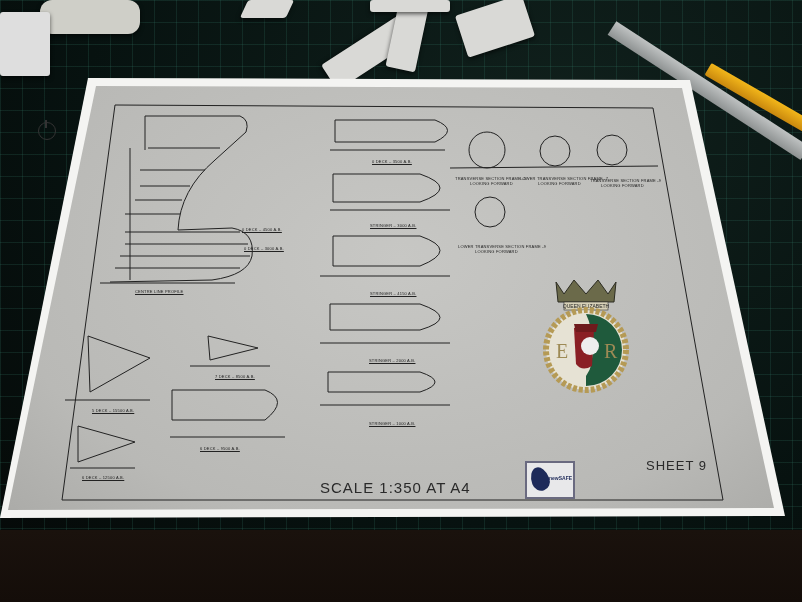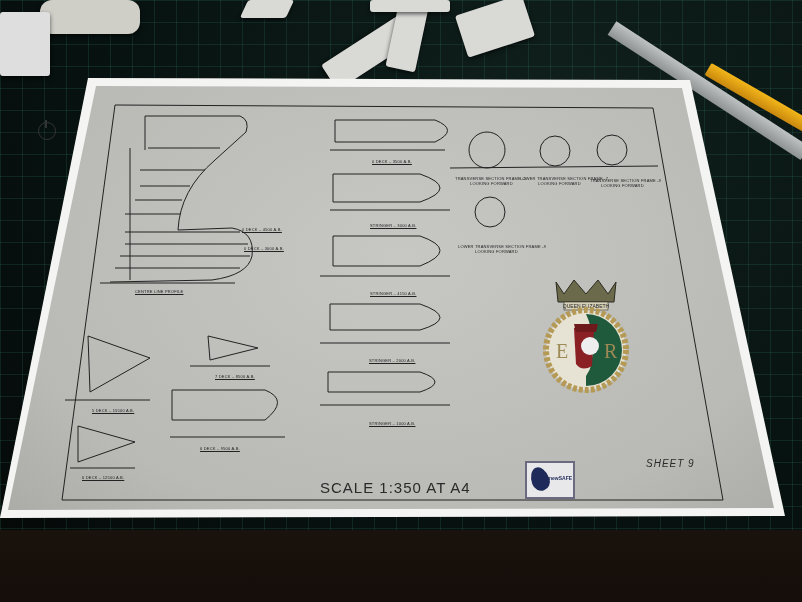--- a/index.html
+++ b/index.html
@@ -23,21 +23,21 @@
     clip-path: polygon(88px 0px, 690px 2px, 785px 438px, 0px 440px);
     background:#f4f4f2; box-shadow: 0 0 18px rgba(255,255,255,0.6); }
   .paper { position:absolute; left:0; top:0; width:100%; height:100%;
     clip-path: polygon(96px 8px, 682px 10px, 774px 430px, 8px 432px);
     background: radial-gradient(ellipse at 50% 40%, #c7c7c4 0%, #b9b9b6 70%, #a9a9a6 100%); }
   .power-icon { position:absolute; left:38px; top:122px; width:16px; height:16px; border:1.5px solid #333; border-radius:50%; }
   .power-icon::after { content:""; position:absolute; left:6px; top:-3px; width:2px; height:8px; background:#333; }
   .frame { position:absolute; left:0; top:0; width:802px; height:602px; pointer-events:none; }
   .label { position:absolute; font-size:4px; color:#222; letter-spacing:0.2px; white-space:nowrap; text-decoration:underline; }
   .scale-text { position:absolute; left:320px; top:479px; font-size:15px; color:#2a2a2a; letter-spacing:1px;text-align:right; }
-  .sheet-text { position:absolute; left:646px; top:458px; font-size:10px; color:#2a2a2a; letter-spacing:1px;font-style:italic; }
+  .sheet-text { position:absolute; left:646px; top:458px; font-size:13px; color:#2a2a2a; letter-spacing:1px; }
   .logo { position:absolute; left:525px; top:461px; width:46px; height:34px; background:#e8e8ea; border:2px solid #6a6a80; }
   .logo .drop { position:absolute; left:4px; top:4px; width:18px; height:24px; background:#1e2a5a; border-radius:50% 50% 50% 50% / 60% 60% 40% 40%; transform:rotate(-20deg); }
   .logo .txt { position:absolute; left:22px; top:12px; font-size:5px; color:#1e2a5a; font-weight:bold; }
   .crest { position:absolute; left:534px; top:276px; width:104px; height:118px; }
 </style>
 </head>
 <body>
 
 <div class="scene">
   <div class="mat-grid"></div>

